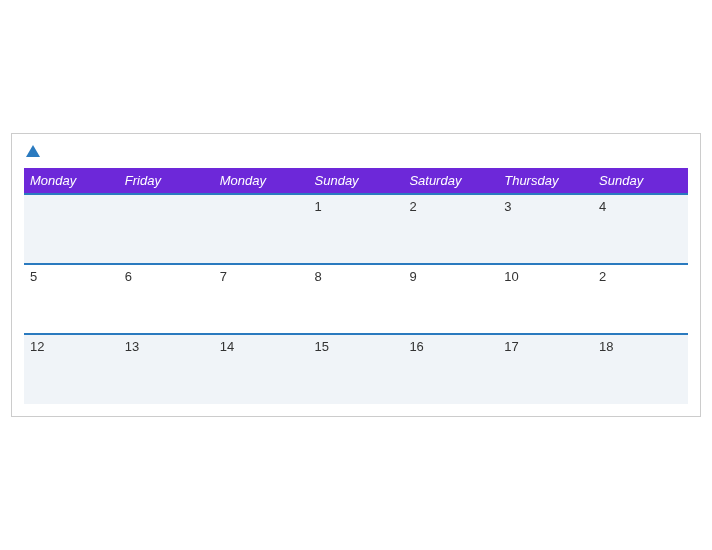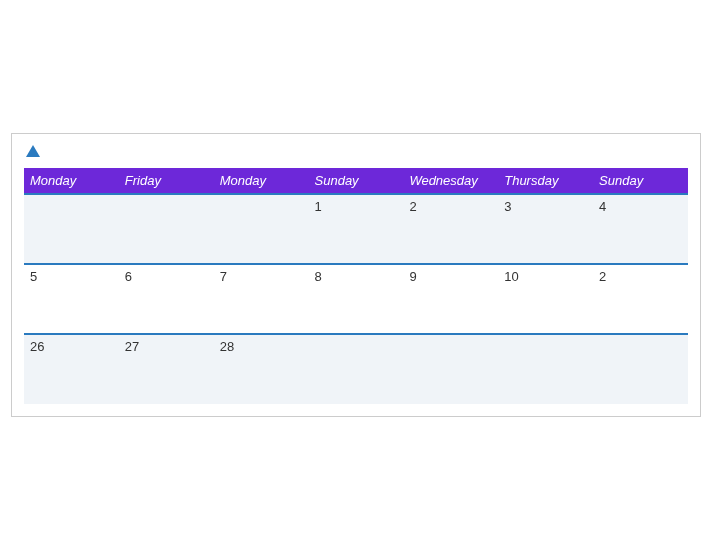--- a/index.html
+++ b/index.html
@@ -136,21 +136,21 @@
     <div class="location"></div>
   </div>
 
   <table class="calendar-grid">
     <thead>
       <tr id="dow-row">
           <th>Monday</th>
           <th>Friday</th>
           <th>Monday</th>
           <th>Sunday</th>
-          <th>Wednesday</th>
+          <th>Saturday</th>
           <th>Thursday</th>
           <th>Sunday</th>
         </tr>
     </thead>
     <tbody id="calendar-body">
     <tr>
           <td></td>
           <td></td>
           <td></td>
           <td><span class="day-num">1</span></td>
@@ -161,23 +161,23 @@
         <tr>
           <td><span class="day-num">5</span></td>
           <td><span class="day-num">6</span></td>
           <td><span class="day-num">7</span></td>
           <td><span class="day-num">8</span></td>
           <td><span class="day-num">9</span></td>
           <td><span class="day-num">10</span></td>
           <td><span class="day-num">2</span></td>
         </tr>
         <tr>
-          <td><span class="day-num">26</span></td>
-          <td><span class="day-num">27</span></td>
-          <td><span class="day-num">28</span></td>
-          <td></td>
-          <td></td>
-          <td></td>
-          <td></td>
+          <td><span class="day-num">12</span></td>
+          <td><span class="day-num">13</span></td>
+          <td><span class="day-num">14</span></td>
+          <td><span class="day-num">15</span></td>
+          <td><span class="day-num">16</span></td>
+          <td><span class="day-num">17</span></td>
+          <td><span class="day-num">18</span></td>
         </tr>
       </tbody>
   </table>
 </div>
 
 </body></html>

